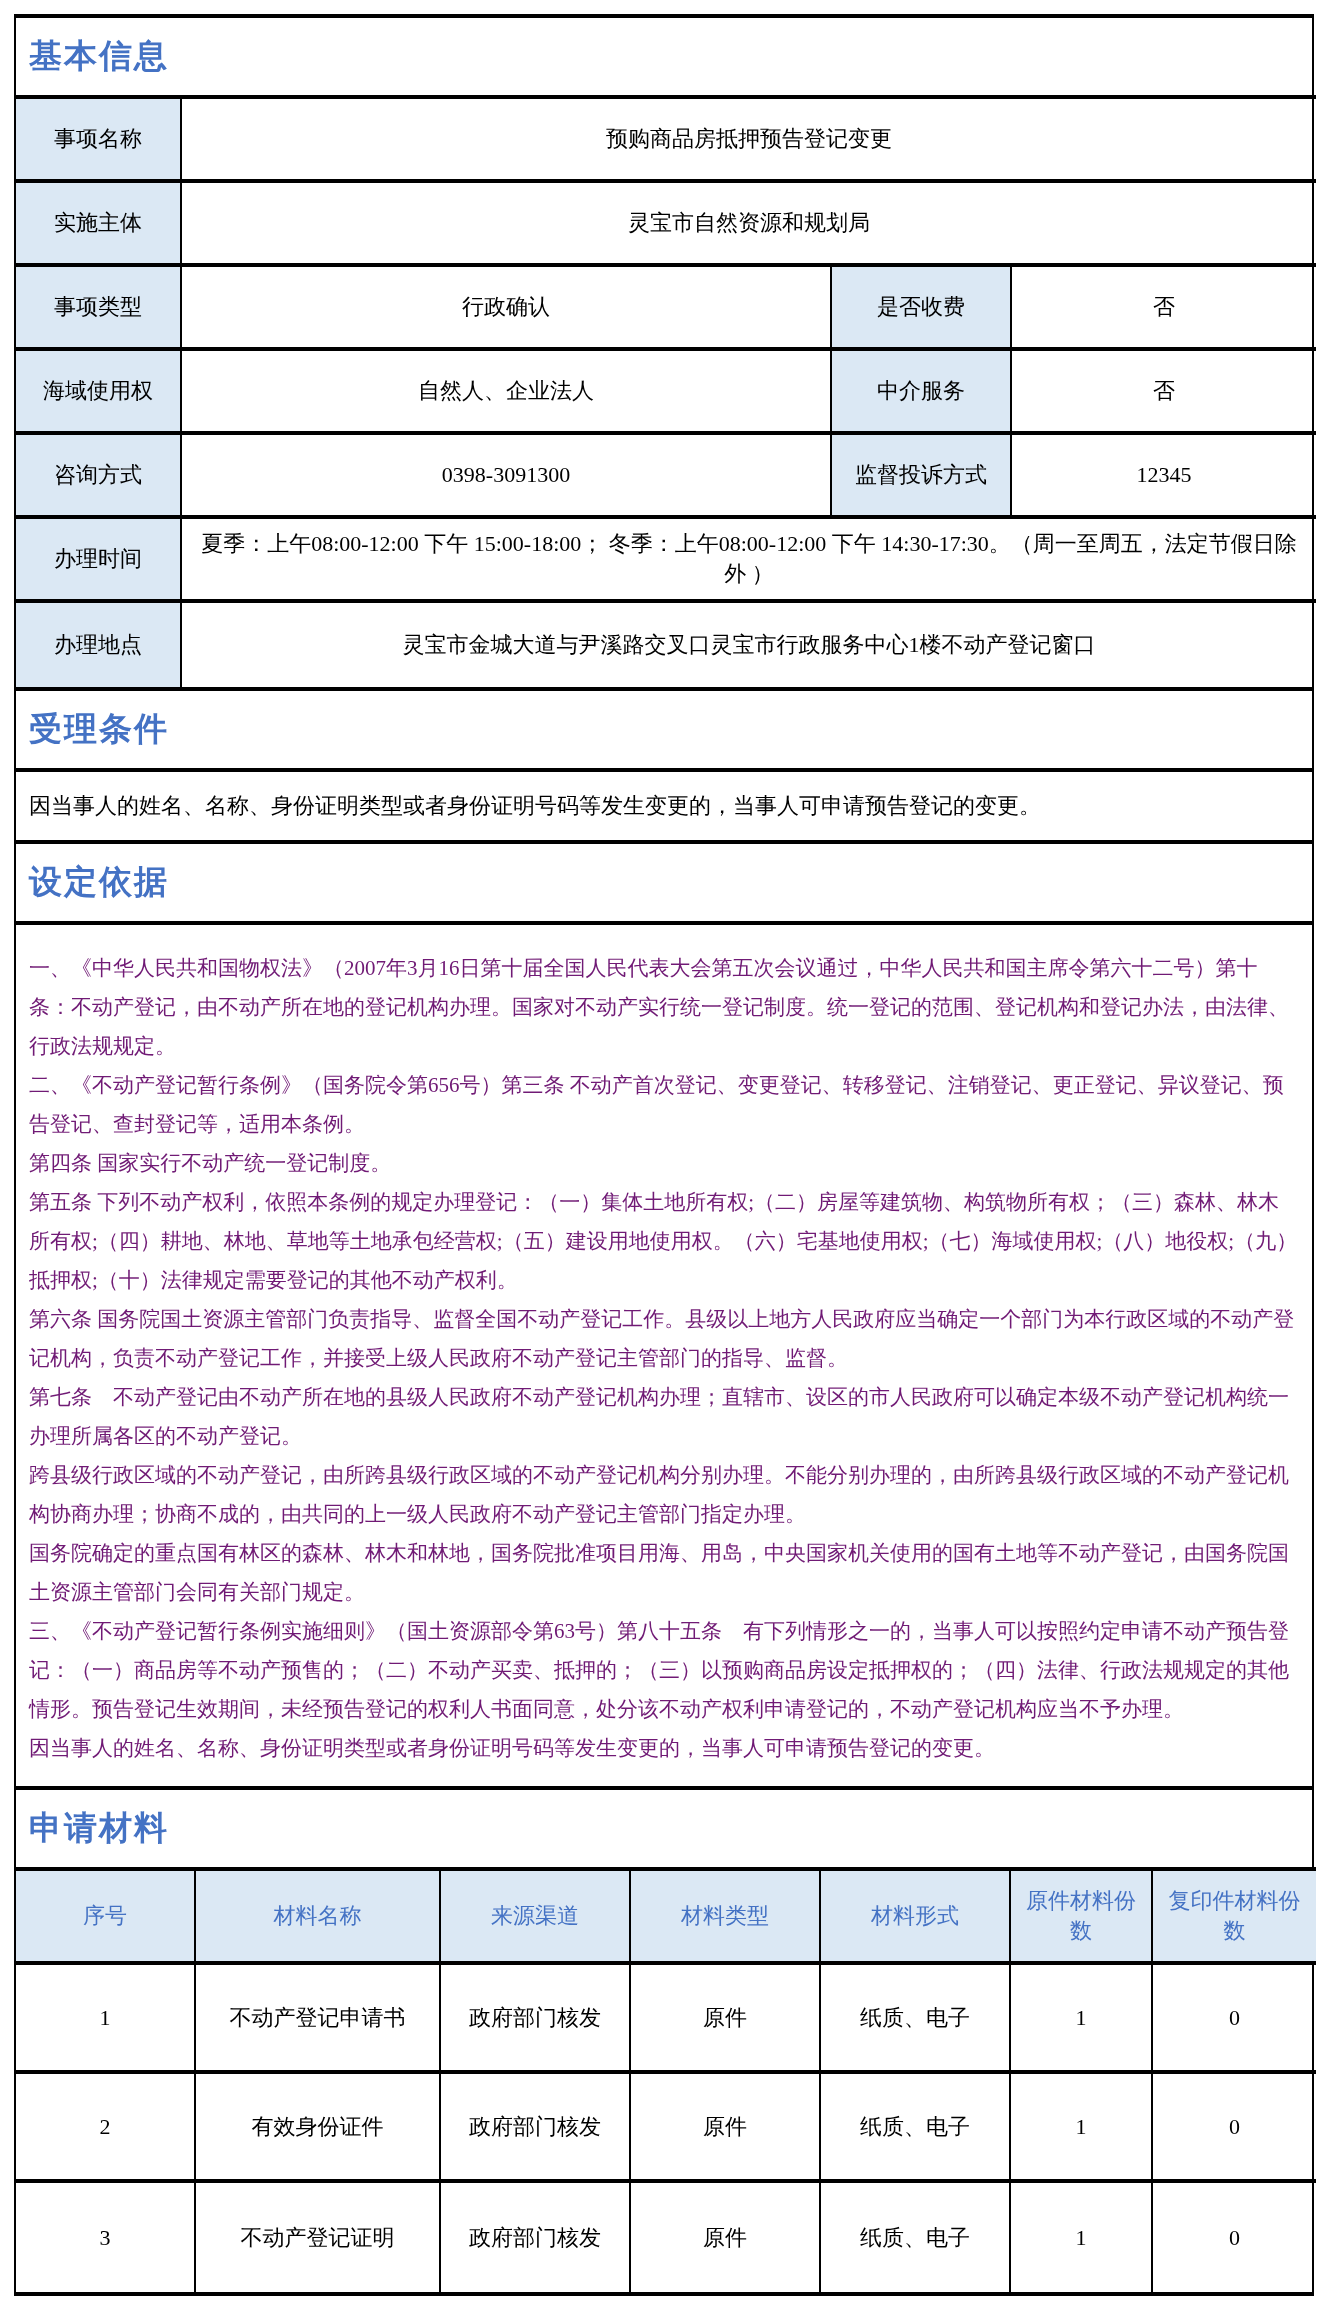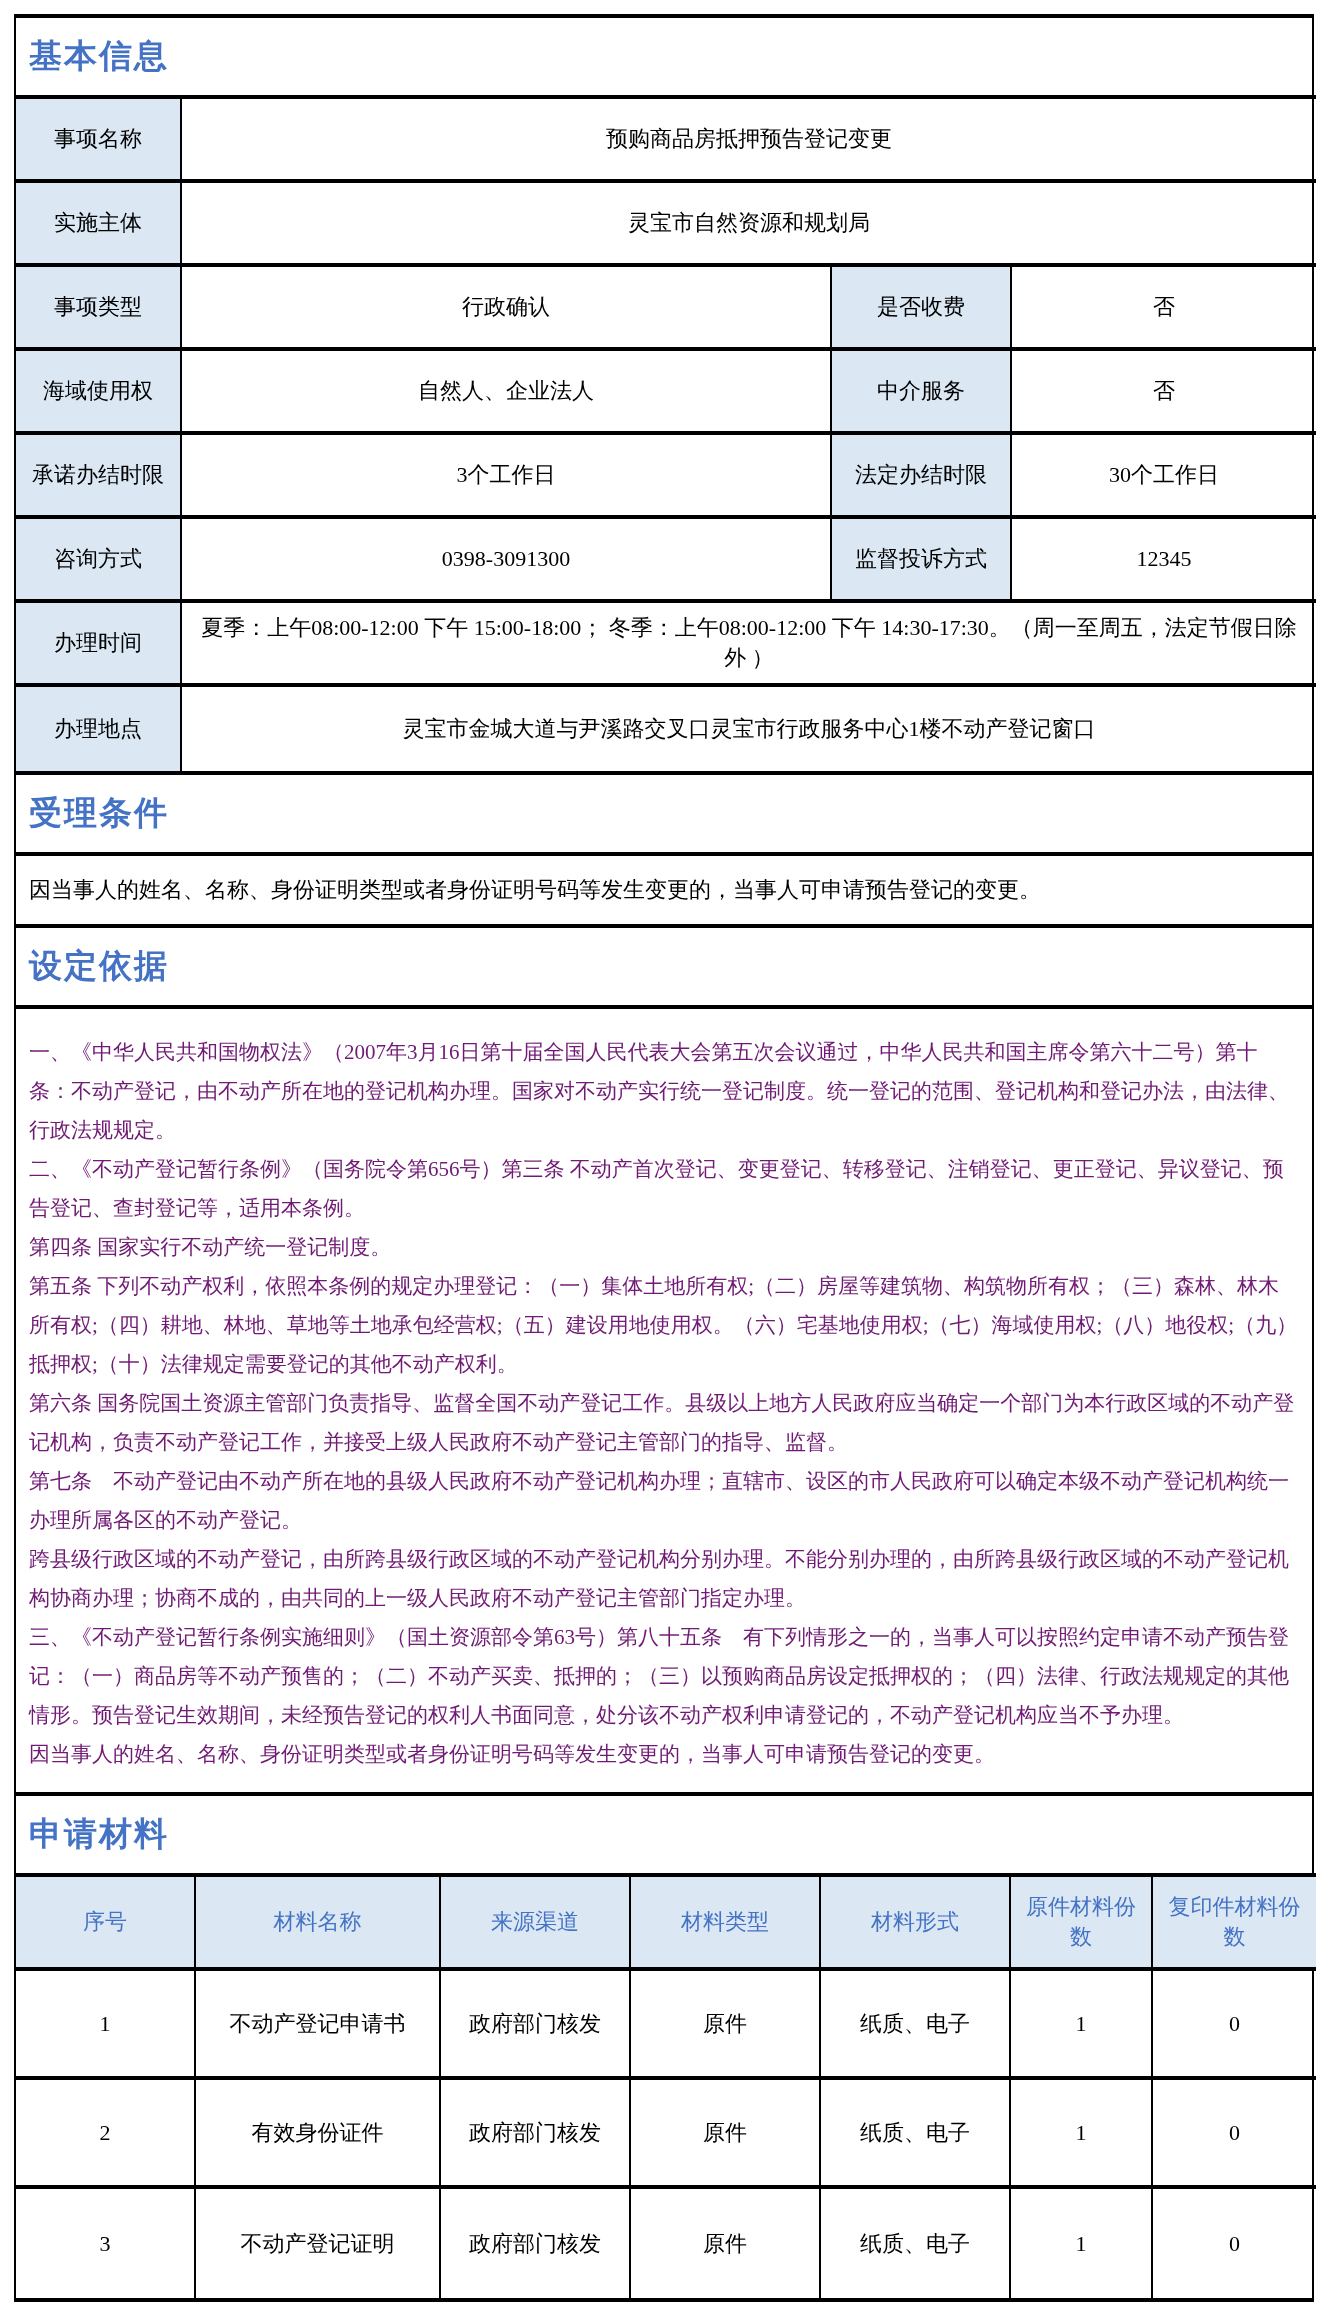--- a/index.html
+++ b/index.html
@@ -114,26 +114,20 @@
           <td class="lbl">事项类型</td>
           <td>行政确认</td>
           <td class="lbl">是否收费</td>
           <td>否</td>
         </tr>
         <tr>
           <td class="lbl">海域使用权</td>
           <td>自然人、企业法人</td>
           <td class="lbl">中介服务</td>
           <td>否</td>
-        </tr>
-        <tr>
-          <td class="lbl">承诺办结时限</td>
-          <td>3个工作日</td>
-          <td class="lbl">法定办结时限</td>
-          <td>30个工作日</td>
         </tr>
         <tr>
           <td class="lbl">咨询方式</td>
           <td>0398-3091300</td>
           <td class="lbl">监督投诉方式</td>
           <td>12345</td>
         </tr>
         <tr>
           <td class="lbl">办理时间</td>
           <td colspan="3">夏季：上午08:00-12:00 下午 15:00-18:00；  冬季：上午08:00-12:00 下午 14:30-17:30。（周一至周五，法定节假日除外 ）</td>
@@ -150,20 +144,21 @@
 
     <div class="section-title block">设定依据</div>
     <div class="legal-text block">
       <p>一、《中华人民共和国物权法》（2007年3月16日第十届全国人民代表大会第五次会议通过，中华人民共和国主席令第六十二号）第十条：不动产登记，由不动产所在地的登记机构办理。国家对不动产实行统一登记制度。统一登记的范围、登记机构和登记办法，由法律、行政法规规定。</p>
       <p>二、《不动产登记暂行条例》（国务院令第656号）第三条 不动产首次登记、变更登记、转移登记、注销登记、更正登记、异议登记、预告登记、查封登记等，适用本条例。</p>
       <p>第四条 国家实行不动产统一登记制度。</p>
       <p>第五条 下列不动产权利，依照本条例的规定办理登记：（一）集体土地所有权;（二）房屋等建筑物、构筑物所有权；（三）森林、林木所有权;（四）耕地、林地、草地等土地承包经营权;（五）建设用地使用权。（六）宅基地使用权;（七）海域使用权;（八）地役权;（九）抵押权;（十）法律规定需要登记的其他不动产权利。</p>
       <p>第六条 国务院国土资源主管部门负责指导、监督全国不动产登记工作。县级以上地方人民政府应当确定一个部门为本行政区域的不动产登记机构，负责不动产登记工作，并接受上级人民政府不动产登记主管部门的指导、监督。</p>
       <p>第七条　不动产登记由不动产所在地的县级人民政府不动产登记机构办理；直辖市、设区的市人民政府可以确定本级不动产登记机构统一办理所属各区的不动产登记。</p>
       <p>跨县级行政区域的不动产登记，由所跨县级行政区域的不动产登记机构分别办理。不能分别办理的，由所跨县级行政区域的不动产登记机构协商办理；协商不成的，由共同的上一级人民政府不动产登记主管部门指定办理。</p>
+      <p>国务院确定的重点国有林区的森林、林木和林地，国务院批准项目用海、用岛，中央国家机关使用的国有土地等不动产登记，由国务院国土资源主管部门会同有关部门规定。</p>
       <p>三、《不动产登记暂行条例实施细则》（国土资源部令第63号）第八十五条　有下列情形之一的，当事人可以按照约定申请不动产预告登记：（一）商品房等不动产预售的；（二）不动产买卖、抵押的；（三）以预购商品房设定抵押权的；（四）法律、行政法规规定的其他情形。预告登记生效期间，未经预告登记的权利人书面同意，处分该不动产权利申请登记的，不动产登记机构应当不予办理。</p>
       <p>因当事人的姓名、名称、身份证明类型或者身份证明号码等发生变更的，当事人可申请预告登记的变更。</p>
     </div>
 
     <div class="section-title block">申请材料</div>
 
     <table class="materials-table block">
       <colgroup>
         <col style="width:180px">
           <col style="width:245px">

